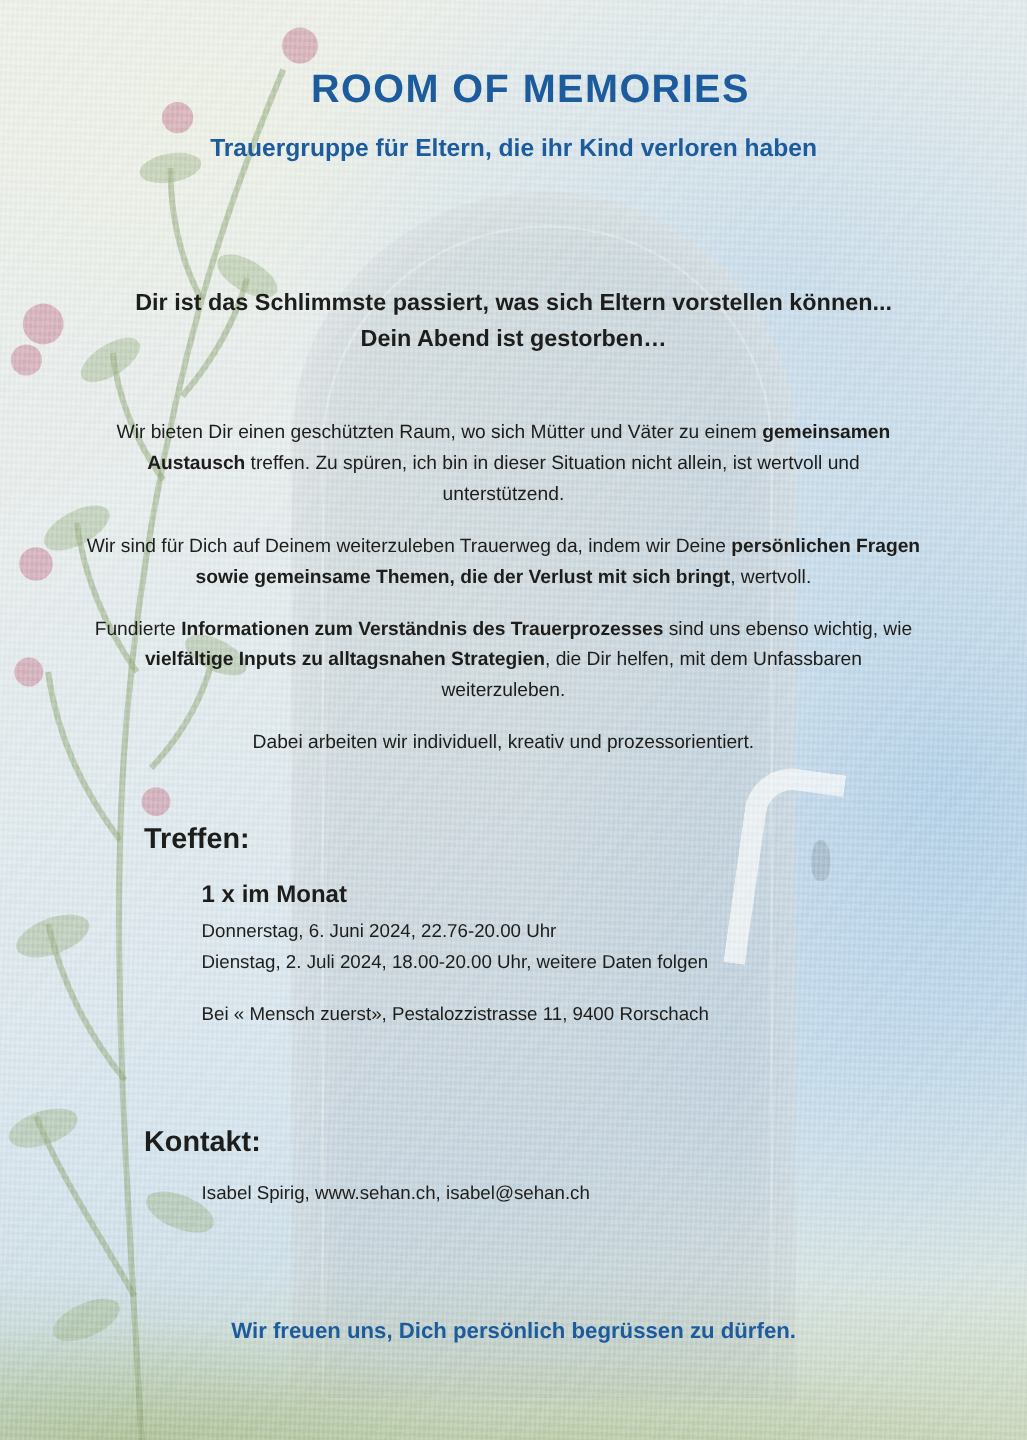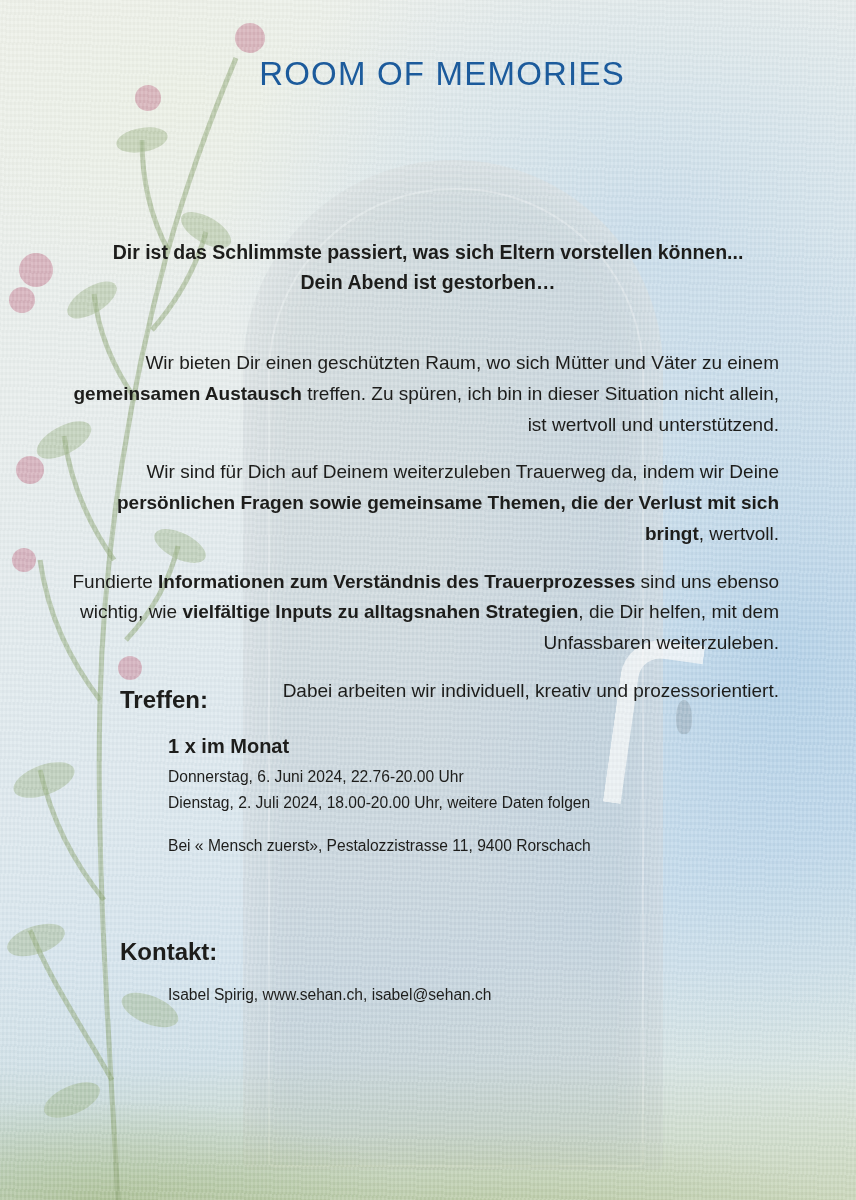--- a/index.html
+++ b/index.html
@@ -116,21 +116,21 @@
     width: 856px;
     height: 1200px;
   }
 
   .title {
     position: absolute;
     left: 0; right: 0;
     top: 55px;
     text-align: center;
     font-size: 33px;
-    font-weight: normal;
+    font-weight: bold;
     letter-spacing: 1.2px;
     color: #1c5b9c;
     padding-left: 28px;
   }
   .subtitle {
     position: absolute;
     left: 0; right: 0;
     top: 112px;
     text-align: center;
     font-size: 20.5px;
@@ -146,24 +146,24 @@
     text-align: center;
     font-size: 19.5px;
     font-weight: bold;
     color: #1d1d1b;
     line-height: 1.52;
   }
 
   .body-block {
     position: absolute;
     left: 70px;
-    right: 77px;
+    right: 87px;
     top: 348px;
-    text-align: right;
-    font-size: 19px;
+    text-align: center;
+    font-size: 16px;
     color: #1d1d1b;
     line-height: 1.62;
   }
   .body-block p {
     margin: 0 0 17px 0;
   }
   .body-block p:last-child { margin-bottom: 0; }
   .body-block b { font-weight: bold; }
 
   .section {
@@ -248,20 +248,21 @@
       <circle cx="24" cy="560" r="12"></circle>
       <circle cx="130" cy="668" r="12"></circle>
     </g>
   </svg>
 
   <div class="bg-texture"></div>
 
   <div class="content">
 
     <div class="title">ROOM OF MEMORIES</div>
+    <div class="subtitle">Trauergruppe für Eltern, die ihr Kind verloren haben</div>
 
     <div class="lede">
       <div>Dir ist das Schlimmste passiert, was sich Eltern vorstellen können...</div>
       <div>Dein Abend ist gestorben…</div>
     </div>
 
     <div class="body-block" id="body-block">
         <p><span>Wir bieten Dir einen geschützten Raum, wo sich Mütter und Väter zu einem </span><b>gemeinsamen Austausch</b><span> treffen. Zu spüren, ich bin in dieser Situation nicht allein, ist wertvoll und unterstützend.</span></p>
         <p><span>Wir sind für Dich auf Deinem weiterzuleben Trauerweg da, indem wir Deine </span><b>persönlichen Fragen sowie gemeinsame Themen, die der Verlust mit sich bringt</b><span>, wertvoll.</span></p>
         <p><span>Fundierte </span><b>Informationen zum Verständnis des Trauerprozesses</b><span> sind uns ebenso wichtig, wie </span><b>vielfältige Inputs zu alltagsnahen Strategien</b><span>, die Dir helfen, mit dem Unfassbaren weiterzuleben.</span></p>
@@ -279,15 +280,16 @@
       </div>
     </div>
 
     <div class="section" id="contact">
       <div class="section-heading">Kontakt:</div>
       <div class="section-body">
         <div>Isabel Spirig, www.sehan.ch, isabel@sehan.ch</div>
       </div>
     </div>
 
+    <div class="closing">Wir freuen uns, Dich persönlich begrüssen zu dürfen.</div>
 
   </div>
 </div>
 
 </body></html>

